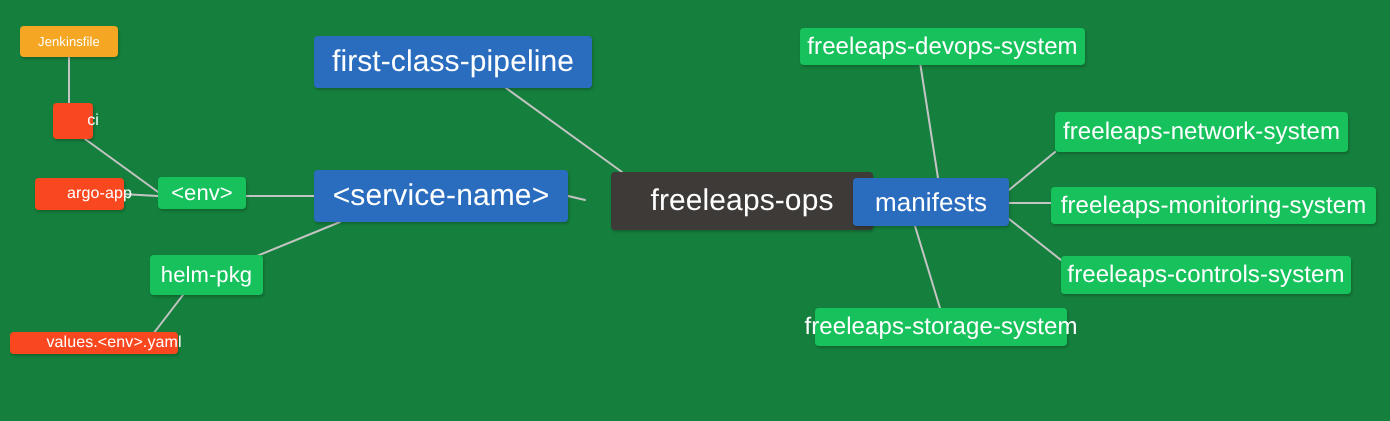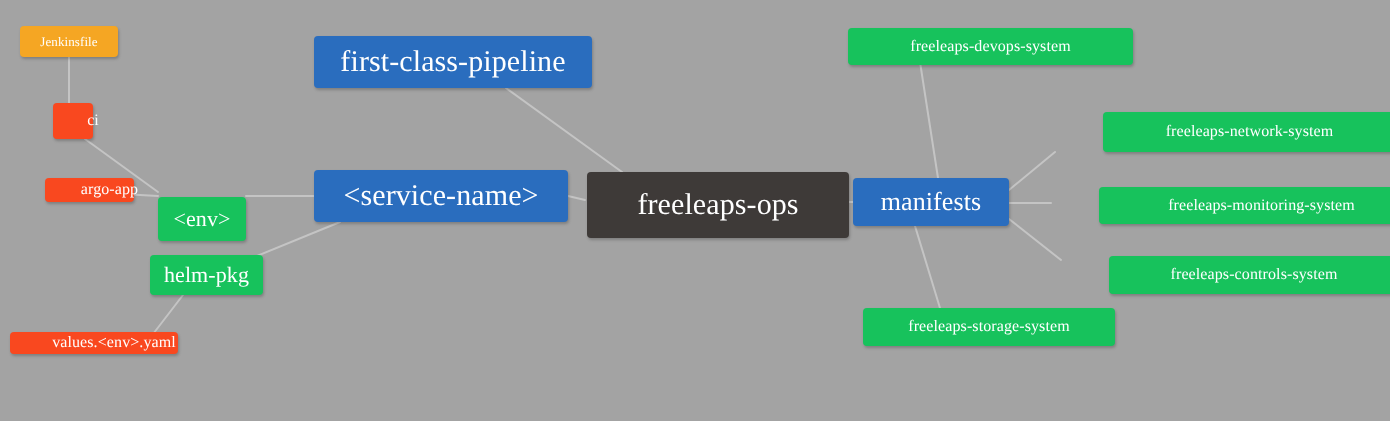--- a/index.html
+++ b/index.html
@@ -3,42 +3,42 @@
 <meta charset="utf-8">
 <title>freeleaps-ops mindmap</title>
 <style>
   html,body{margin:0;padding:0;}
   body{
     width:1390px;height:421px;
     background:#ffffff;
     font-family:"Liberation Sans", sans-serif;
     overflow:hidden;
   }
-  #canvas{position:relative;width:1390px;height:421px;background:#a3a3a3;font-family:Liberation Serif, serif;}
+  #canvas{position:relative;width:1390px;height:421px;background:#15803d;}
   #edges{position:absolute;left:0;top:0;width:1390px;height:421px;}
   .node{
     position:absolute;
     display:flex;align-items:center;justify-content:center;
     box-sizing:border-box;
     color:#ffffff;
     border-radius:4px;
     white-space:nowrap;
     line-height:1;
     box-shadow:1px 2px 3px rgba(0,0,0,0.22);
     letter-spacing:0.1px;
     text-rendering:geometricPrecision;
   }
   .n-orange{background:#f5a623;}
   .n-red{background:#f9481f;}
   .n-green{background:#17c25c;}
   .n-blue{background:#2a6dbe;}
   .n-dark{background:#3e3a38;}
   .sz-xs{font-size:13px;}
   .sz-sm{font-size:16px;padding-left:40px;}
-  .sz-md{font-size:16px;margin-left:48px;}
+  .sz-md{font-size:24px;}
   .sz-lg{font-size:22px;}
   .sz-xl{font-size:26px;}
   .sz-xxl{font-size:30px;}
 </style>
 </head>
 <body>
 
 <div id="canvas">
   <svg id="edges" xmlns="http://www.w3.org/2000/svg">
       <line x1="69" y1="57" x2="69" y2="103" stroke="#c4c4c4" stroke-width="2" stroke-linecap="round"></line>
@@ -52,27 +52,27 @@
       <line x1="847" y1="202" x2="853" y2="202" stroke="#c4c4c4" stroke-width="2" stroke-linecap="round"></line>
       <line x1="920" y1="62" x2="938" y2="178" stroke="#c4c4c4" stroke-width="2" stroke-linecap="round"></line>
       <line x1="1055" y1="152" x2="1009" y2="190" stroke="#c4c4c4" stroke-width="2" stroke-linecap="round"></line>
       <line x1="1051" y1="203" x2="1009" y2="203" stroke="#c4c4c4" stroke-width="2" stroke-linecap="round"></line>
       <line x1="1061" y1="260" x2="1009" y2="219" stroke="#c4c4c4" stroke-width="2" stroke-linecap="round"></line>
       <line x1="940" y1="308" x2="915" y2="226" stroke="#c4c4c4" stroke-width="2" stroke-linecap="round"></line>
     </svg>
   <div id="node-layer">
       <div class="node n-orange sz-xs" style="left: 20px; top: 26px; width: 98px; height: 31px;">Jenkinsfile</div>
       <div class="node n-red sz-sm" style="left: 53px; top: 103px; width: 32px; height: 36px;">ci</div>
-      <div class="node n-red sz-sm" style="left: 45px; top: 178px; width: 89px; height: 24px;">argo-app</div>
-      <div class="node n-green sz-lg" style="left: 158px; top: 177px; width: 88px; height: 44px; margin-top: 20px;">&lt;env&gt;</div>
+      <div class="node n-red sz-sm" style="left: 35px; top: 178px; width: 89px; height: 32px;">argo-app</div>
+      <div class="node n-green sz-lg" style="left: 158px; top: 177px; width: 88px; height: 32px;">&lt;env&gt;</div>
       <div class="node n-green sz-lg" style="left: 150px; top: 255px; width: 113px; height: 40px;">helm-pkg</div>
       <div class="node n-red sz-sm" style="left: 10px; top: 332px; width: 168px; height: 22px;">values.&lt;env&gt;.yaml</div>
       <div class="node n-blue sz-xxl" style="left: 314px; top: 36px; width: 278px; height: 52px;">first-class-pipeline</div>
       <div class="node n-blue sz-xxl" style="left: 314px; top: 170px; width: 254px; height: 52px;">&lt;service-name&gt;</div>
-      <div class="node n-dark sz-xxl" style="left: 587px; top: 172px; width: 262px; height: 66px; text-align: center;">freeleaps-ops</div>
+      <div class="node n-dark sz-xxl" style="left: 611px; top: 172px; width: 262px; height: 58px; text-align: center;">freeleaps-ops</div>
       <div class="node n-blue sz-xl" style="left: 853px; top: 178px; width: 156px; height: 48px;">manifests</div>
       <div class="node n-green sz-md" style="left: 800px; top: 28px; width: 285px; height: 37px;">freeleaps-devops-system</div>
       <div class="node n-green sz-md" style="left: 1055px; top: 112px; width: 293px; height: 40px;">freeleaps-network-system</div>
       <div class="node n-green sz-md" style="left: 1051px; top: 187px; width: 325px; height: 37px;">freeleaps-monitoring-system</div>
       <div class="node n-green sz-md" style="left: 1061px; top: 256px; width: 290px; height: 38px;">freeleaps-controls-system</div>
       <div class="node n-green sz-md" style="left: 815px; top: 308px; width: 252px; height: 38px;">freeleaps-storage-system</div>
     </div>
 </div>
 
 </body></html>

